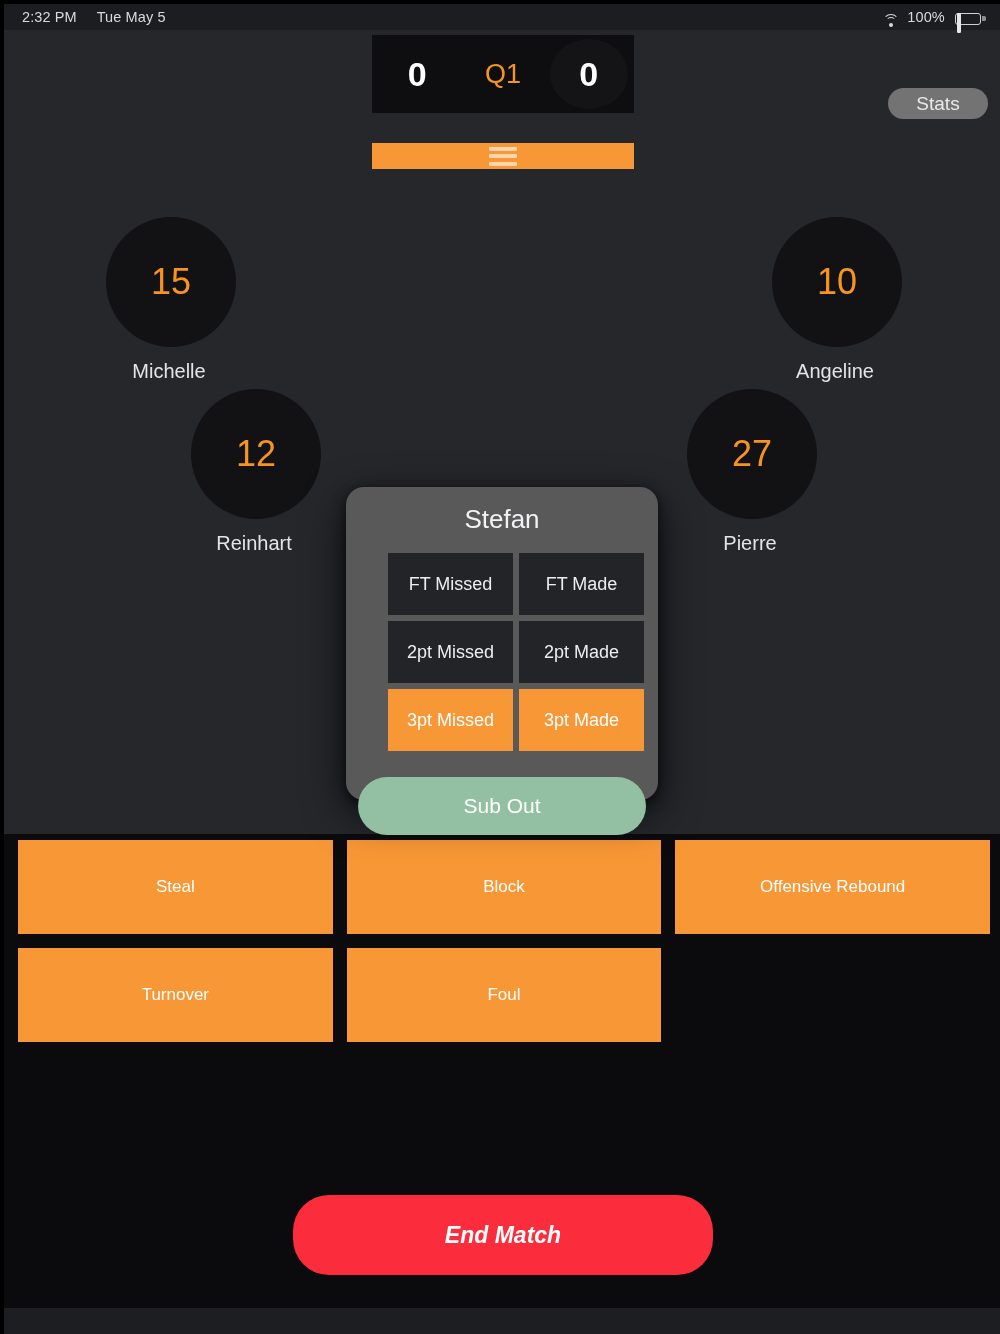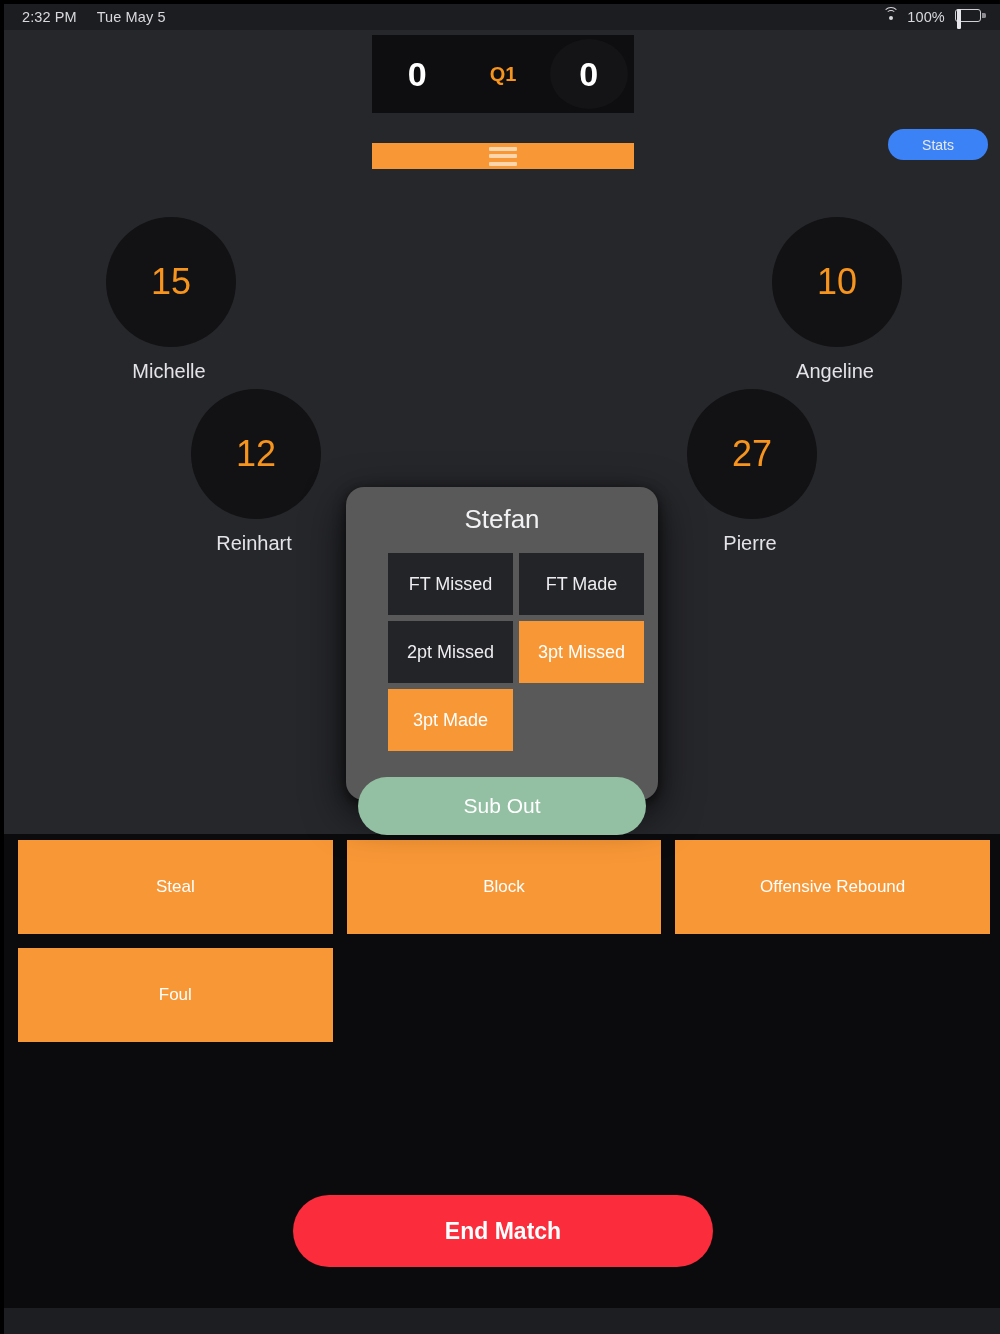--- a/index.html
+++ b/index.html
@@ -20,21 +20,21 @@
   #statusbar {
     position:absolute; top:0; left:0; width:1000px; height:26px;
     background:#1c1d20;
     display:flex; align-items:center;
     padding:0 14px;
     font-size:14.5px; color:#d9d9dd;
     letter-spacing:.1px;
     z-index:60;
   }
   #statusbar .left { display:flex; align-items:center; gap:16px; }
-  #statusbar .right { margin-left:auto; display:flex; align-items:flex-start; gap:6px; }
+  #statusbar .right { margin-left:auto; display:flex; align-items:flex-end; gap:6px; }
   .wifi-ico { display:inline-block; width:17px; height:13px; position:relative; }
   .wifi-ico i {
     position:absolute; left:50%; transform:translateX(-50%);
     border:1.6px solid #d9d9dd; border-bottom-color:transparent;
     border-left-color:transparent; border-right-color:transparent;
     border-radius:50%;
   }
   .wifi-ico i:nth-child(1){ width:16px; height:16px; top:0px; }
   .wifi-ico i:nth-child(2){ width:10px; height:10px; top:3.4px; }
   .wifi-ico .dot {
@@ -73,37 +73,37 @@
   .score.sel { position:relative; }
   .score.sel::before {
     content:""; position:absolute;
     left:50%; top:50%; transform:translate(-50%,-50%);
     width:78px; height:70px; border-radius:50%;
     background:#141417;
   }
   .score.sel span { position:relative; }
   #period {
     width:86px; text-align:center;
-    font-size:20px; font-weight:700; color:#f7941e;
+    font-size:27px; font-weight:400; color:#f7941e;
   }
   #drawer-bar {
     position:absolute; top:113px; left:368px;
     width:262px; height:26px;
     background:#f89736;
     display:flex; align-items:center; justify-content:center;
   }
   .handle { display:flex; flex-direction:column; gap:3.5px; }
   .handle i { display:block; width:28px; height:3px; background:#ffd6ab; border-radius:1px; }
 
   
   #stats-btn {
     position:absolute; top:58px; left:884px;
     width:100px; height:31px; border-radius:16px;
-    background:#3b82f6; color:#e9e9ec;
-    font-size:14px; display:flex; align-items:center; justify-content:center;margin-top:41px;
+    background:#737373; color:#e9e9ec;
+    font-size:19px; display:flex; align-items:center; justify-content:center;
   }
 
   
   .player { position:absolute; text-align:center; }
   .player .bubble {
     width:130px; height:130px; border-radius:50%;
     background:#121214;
     display:flex; align-items:center; justify-content:center;
     font-size:36px; color:#f7941e; font-weight:400;
     margin:0 auto;
@@ -129,24 +129,24 @@
     gap:14px 14px;
     padding:0 14px;
   }
   .act {
     height:94px; background:#f89736;
     display:flex; align-items:center; justify-content:center;
     font-size:17px; color:#ffffff;
   }
   #end-match {
     position:absolute; top:361px; left:289px;
-    width:420px; height:72px; border-radius:36px;
+    width:420px; height:80px; border-radius:36px;
     background:#fb2c3b; color:#ffffff;
     font-size:23px; font-weight:700;
-    display:flex; align-items:center; justify-content:center;
+    display:flex; align-items:center; justify-content:center;font-style:italic;
   }
   #home-bar {
     position:absolute; bottom:0; left:0; width:1000px; height:30px;
     background:#1d1e21;
   }
 
   
   #modal {
     position:absolute; top:483px; left:342px;
     width:312px; height:313px;
@@ -237,31 +237,33 @@
       <div class="pname">Pierre</div>
     </div>
 
   </div>
 
   <div id="lower">
     <div id="action-grid">
       <div class="act">Steal</div>
       <div class="act">Block</div>
       <div class="act">Offensive Rebound</div>
+      <div class="act">Turnover</div>
       <div class="act">Foul</div>
     </div>
     <div id="end-match">End Match</div>
     <div id="home-bar"></div>
   </div>
 
   <div id="modal">
     <div id="modal-title">Stefan</div>
     <div id="modal-grid">
       <div class="mbtn">FT Missed</div>
       <div class="mbtn">FT Made</div>
       <div class="mbtn">2pt Missed</div>
+      <div class="mbtn">2pt Made</div>
       <div class="mbtn hl">3pt Missed</div>
       <div class="mbtn hl">3pt Made</div>
     </div>
     <div id="sub-out">Sub Out</div>
   </div>
 
 </div>
 
 </body></html>

